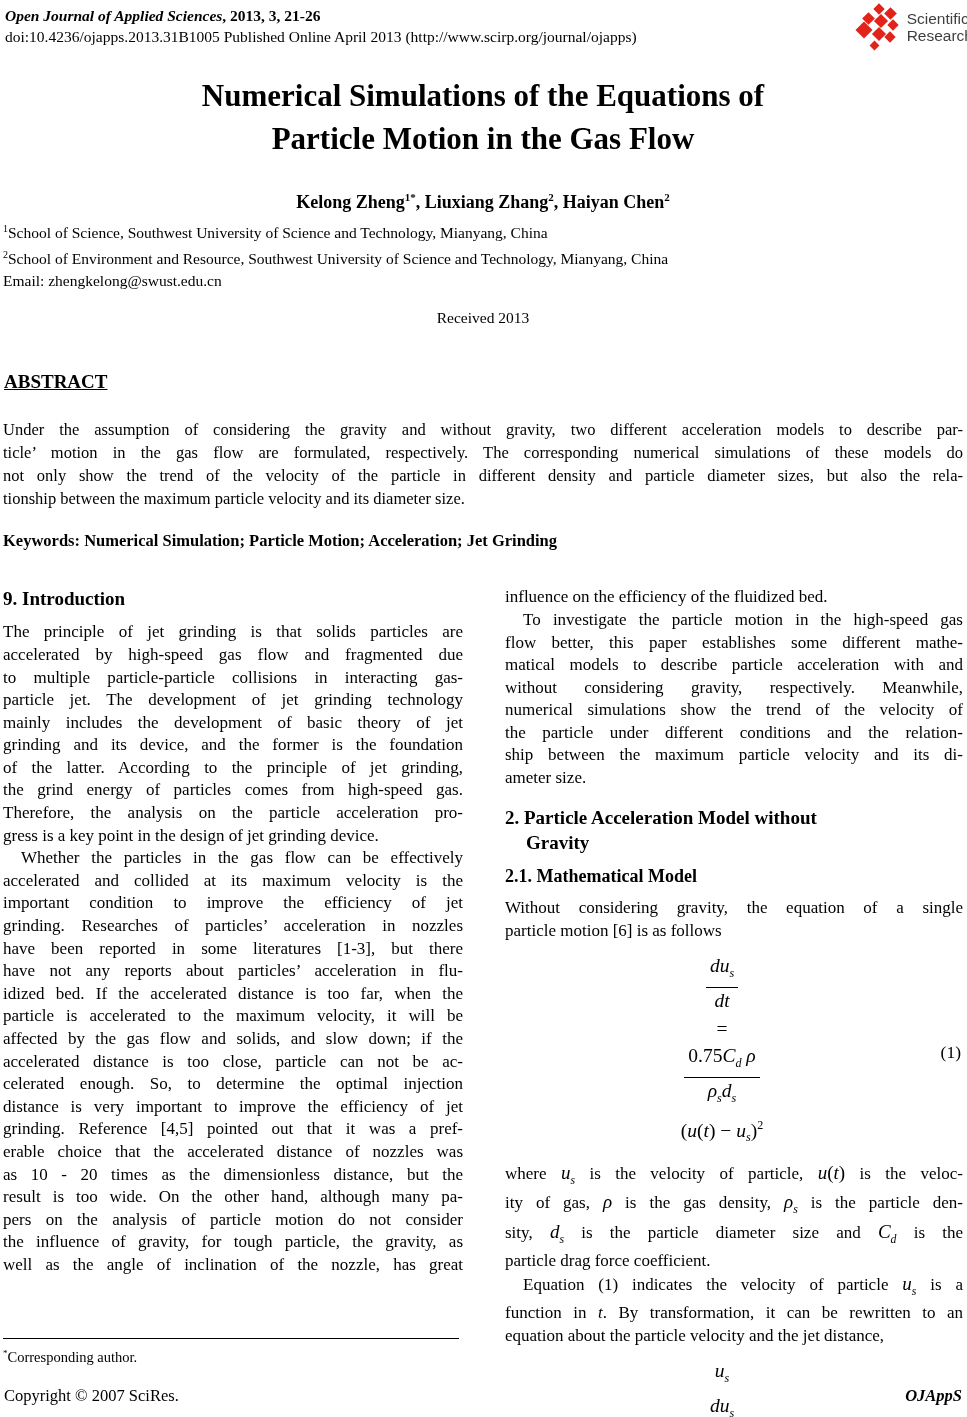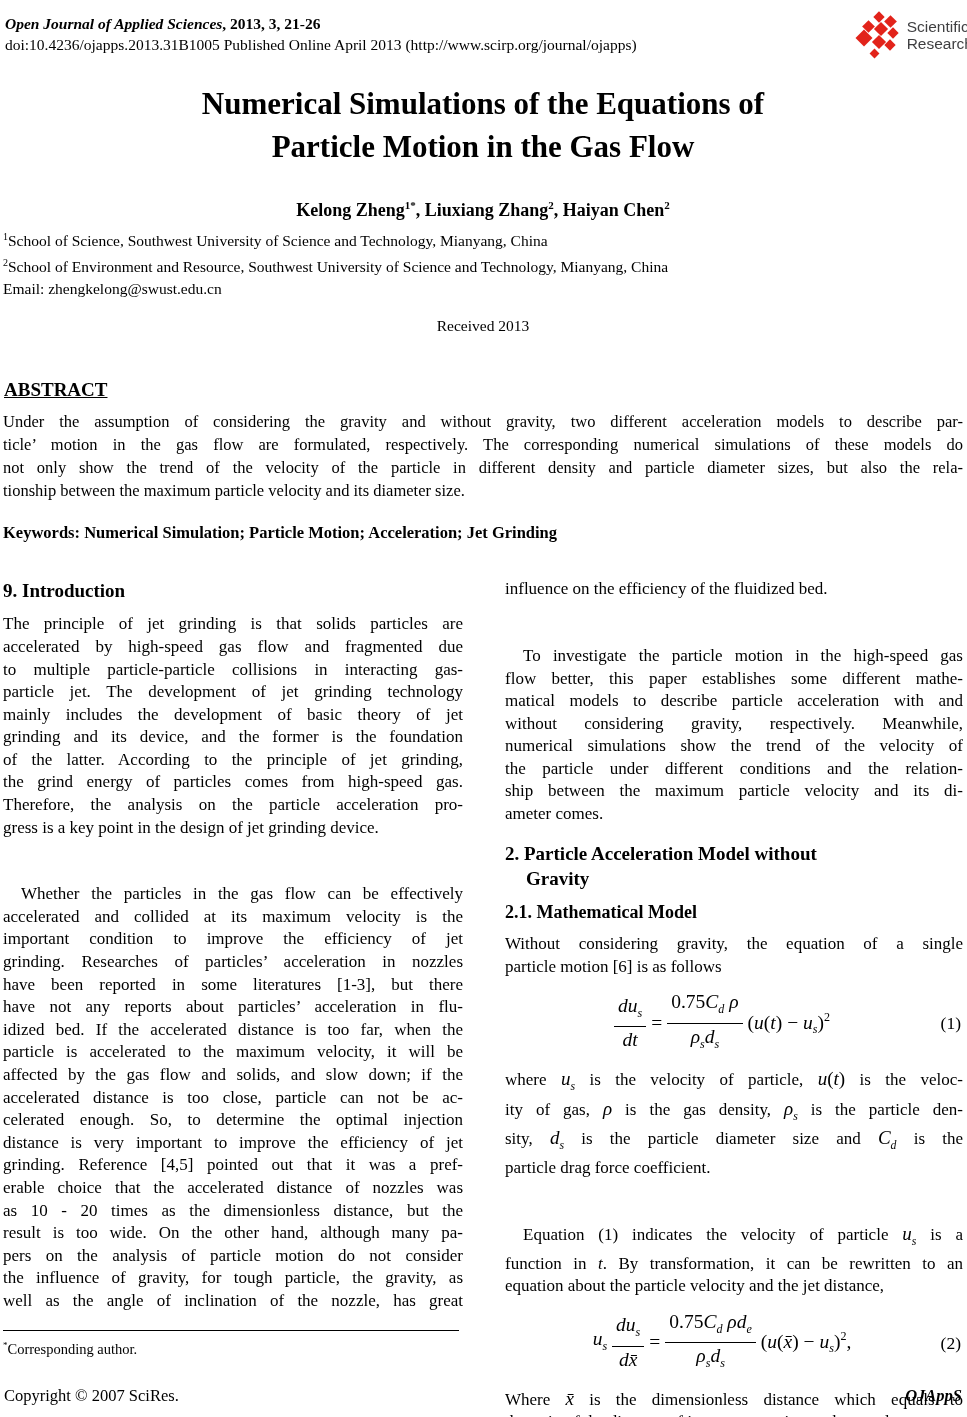--- a/index.html
+++ b/index.html
@@ -2,21 +2,21 @@
 <html><head>
 <meta charset="utf-8">
 <style>
   * { margin:0; padding:0; box-sizing:border-box; }
   html,body { background:#ffffff; }
   body {
     width:967px; height:1417px;
     font-family:"Liberation Serif","DejaVu Serif",serif;
     color:#000; position:relative; overflow:hidden;
   }
-  .page { position:relative; width:967px; height:1417px; padding:13px 4px 0 3px; }
+  .page { position:relative; width:967px; height:1417px; padding:5px 4px 0 3px; }
 
   
   .hdr { display:flex; justify-content:space-between; align-items:flex-start; }
   .hdr-left { font-size:15.5px; line-height:21px; padding-left:2px; }
   .jline { font-weight:bold; }
   .hdr-logo { display:flex; align-items:flex-start; gap:5px; margin-right:-10px; }
   .mark { position:relative; width:45px; height:47px; flex:0 0 auto; }
   .mark i { position:absolute; display:block; background:#e2231a; transform:rotate(45deg); }
   .mark i:nth-child(1){left:18px;top:0;width:8px;height:8px;}
   .mark i:nth-child(2){left:29px;top:4px;width:9px;height:9px;}
@@ -31,43 +31,43 @@
 
   
   .title { text-align:center; margin-top:22px; font-size:31px; line-height:43px; font-weight:bold; }
   .authors { text-align:center; margin-top:31px; font-size:18px; font-weight:bold; }
   .authors sup { font-size:11px; }
   .affil { text-align:left; margin-top:5px; font-size:15.5px; line-height:22px; }
   .affil sup { font-size:10px; }
   .received { text-align:center; margin-top:17px; font-size:15.5px; }
 
   .abs-h { margin-top:44px; font-size:19px; font-weight:bold; padding-left:1px;text-decoration:underline; }
-  .abs-body { margin-top:9px; font-size:16.5px; line-height:23px; }
+  .abs-body { margin-top:25px; font-size:16.5px; line-height:23px; }
   .keywords { margin-top:21px; font-size:16.5px;font-weight:bold; }
 
   
   .cols { display:flex; gap:42px; margin-top:35px; }
   .col { width:460px; font-size:17px; line-height:22.6px; }
   .col-left { display:flex; flex-direction:column; height:782px; }
   .col-right { width:458px; }
   h3.sec { font-size:19px; font-weight:bold; line-height:25px; margin:0 0 10px 0; }
   h3.sec2 { margin-top:15px; }
   h3.sec .hindent { padding-left:21px; }
   h4.subsec { font-size:18px; font-weight:bold; margin:5px 0 10px 0; }
 
   .line { text-align:justify; text-align-last:justify; }
   .line.last { text-align-last:left; }
-  .line.indent { text-indent:18px;margin-top:44px; }
+  .line.indent { text-indent:18px; }
   .m { font-size:1.12em; }
   sub { font-size:0.62em; }
   sup { font-size:0.62em; }
 
   
   .eq { position:relative; display:flex; align-items:center; justify-content:center;
-        gap:5px; font-size:19.5px; margin:13px 24px 13px 0; min-height:52px; }
+        gap:5px; font-size:19.5px; margin:13px 24px 13px 0; min-height:52px;flex-direction:column; }
   .frac { display:inline-block; text-align:center; vertical-align:middle; }
   .frac .fnum { display:block; padding:0 4px 2px 4px; border-bottom:1.5px solid #000; }
   .frac .fden { display:block; padding-top:2px; }
   .eqno { position:absolute; right:-22px; top:50%; transform:translateY(-50%); font-size:17.5px; }
 
   
   .footnote-wrap { margin-top:auto; padding-top:4px; }
   .fn-rule { border-top:1.3px solid #000; width:456px; margin-bottom:3px; }
   .fn { font-size:14.5px; }
   .fn sup { font-size:9px; }
@@ -174,21 +174,21 @@
     <div class="col col-right">
       <div>
           <div class="line last">influence on the efficiency of the fluidized bed.</div>
           <div class="line indent">To investigate the particle motion in the high-speed gas</div>
           <div class="line">flow better, this paper establishes some different mathe-</div>
           <div class="line">matical models to describe particle acceleration with and</div>
           <div class="line">without considering gravity, respectively. Meanwhile,</div>
           <div class="line">numerical simulations show the trend of the velocity of</div>
           <div class="line">the particle under different conditions and the relation-</div>
           <div class="line">ship between the maximum particle velocity and its di-</div>
-          <div class="line last">ameter comes.</div>
+          <div class="line last">ameter size.</div>
         </div>
 
       <h3 class="sec sec2">
         <div>2. Particle Acceleration Model without</div>
         <div class="hindent">Gravity</div>
       </h3>
 
       <h4 class="subsec">2.1. Mathematical Model</h4>
 
       <div>

